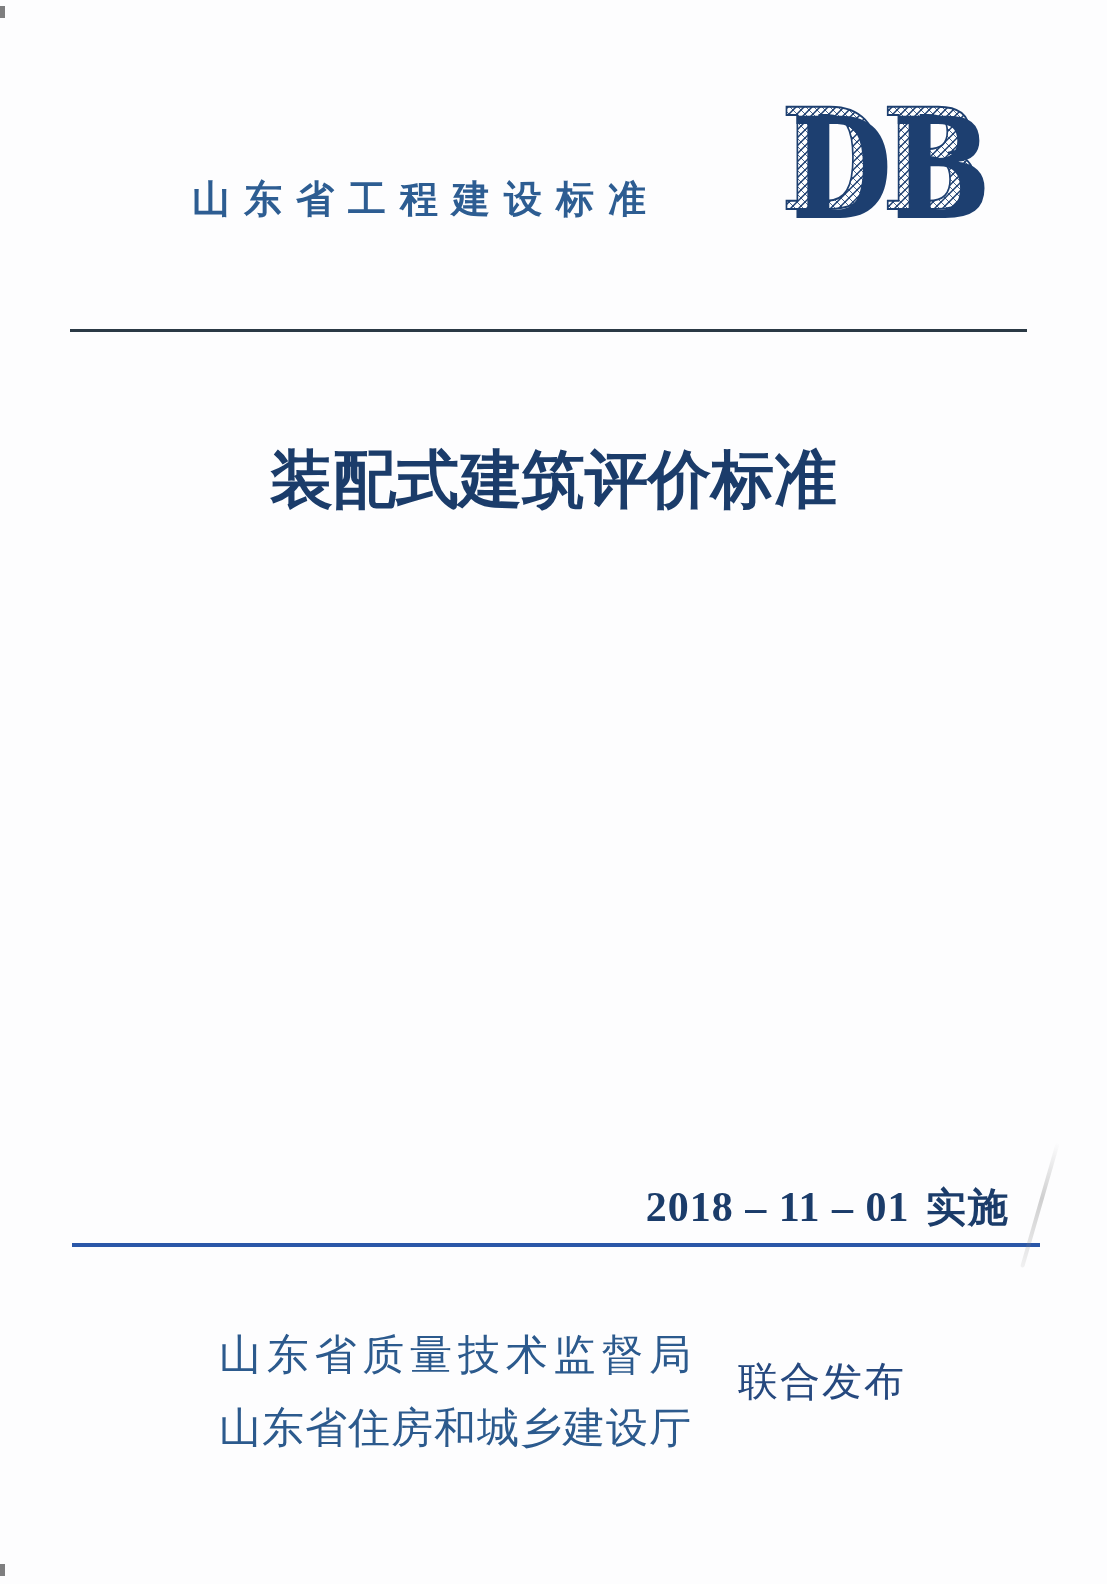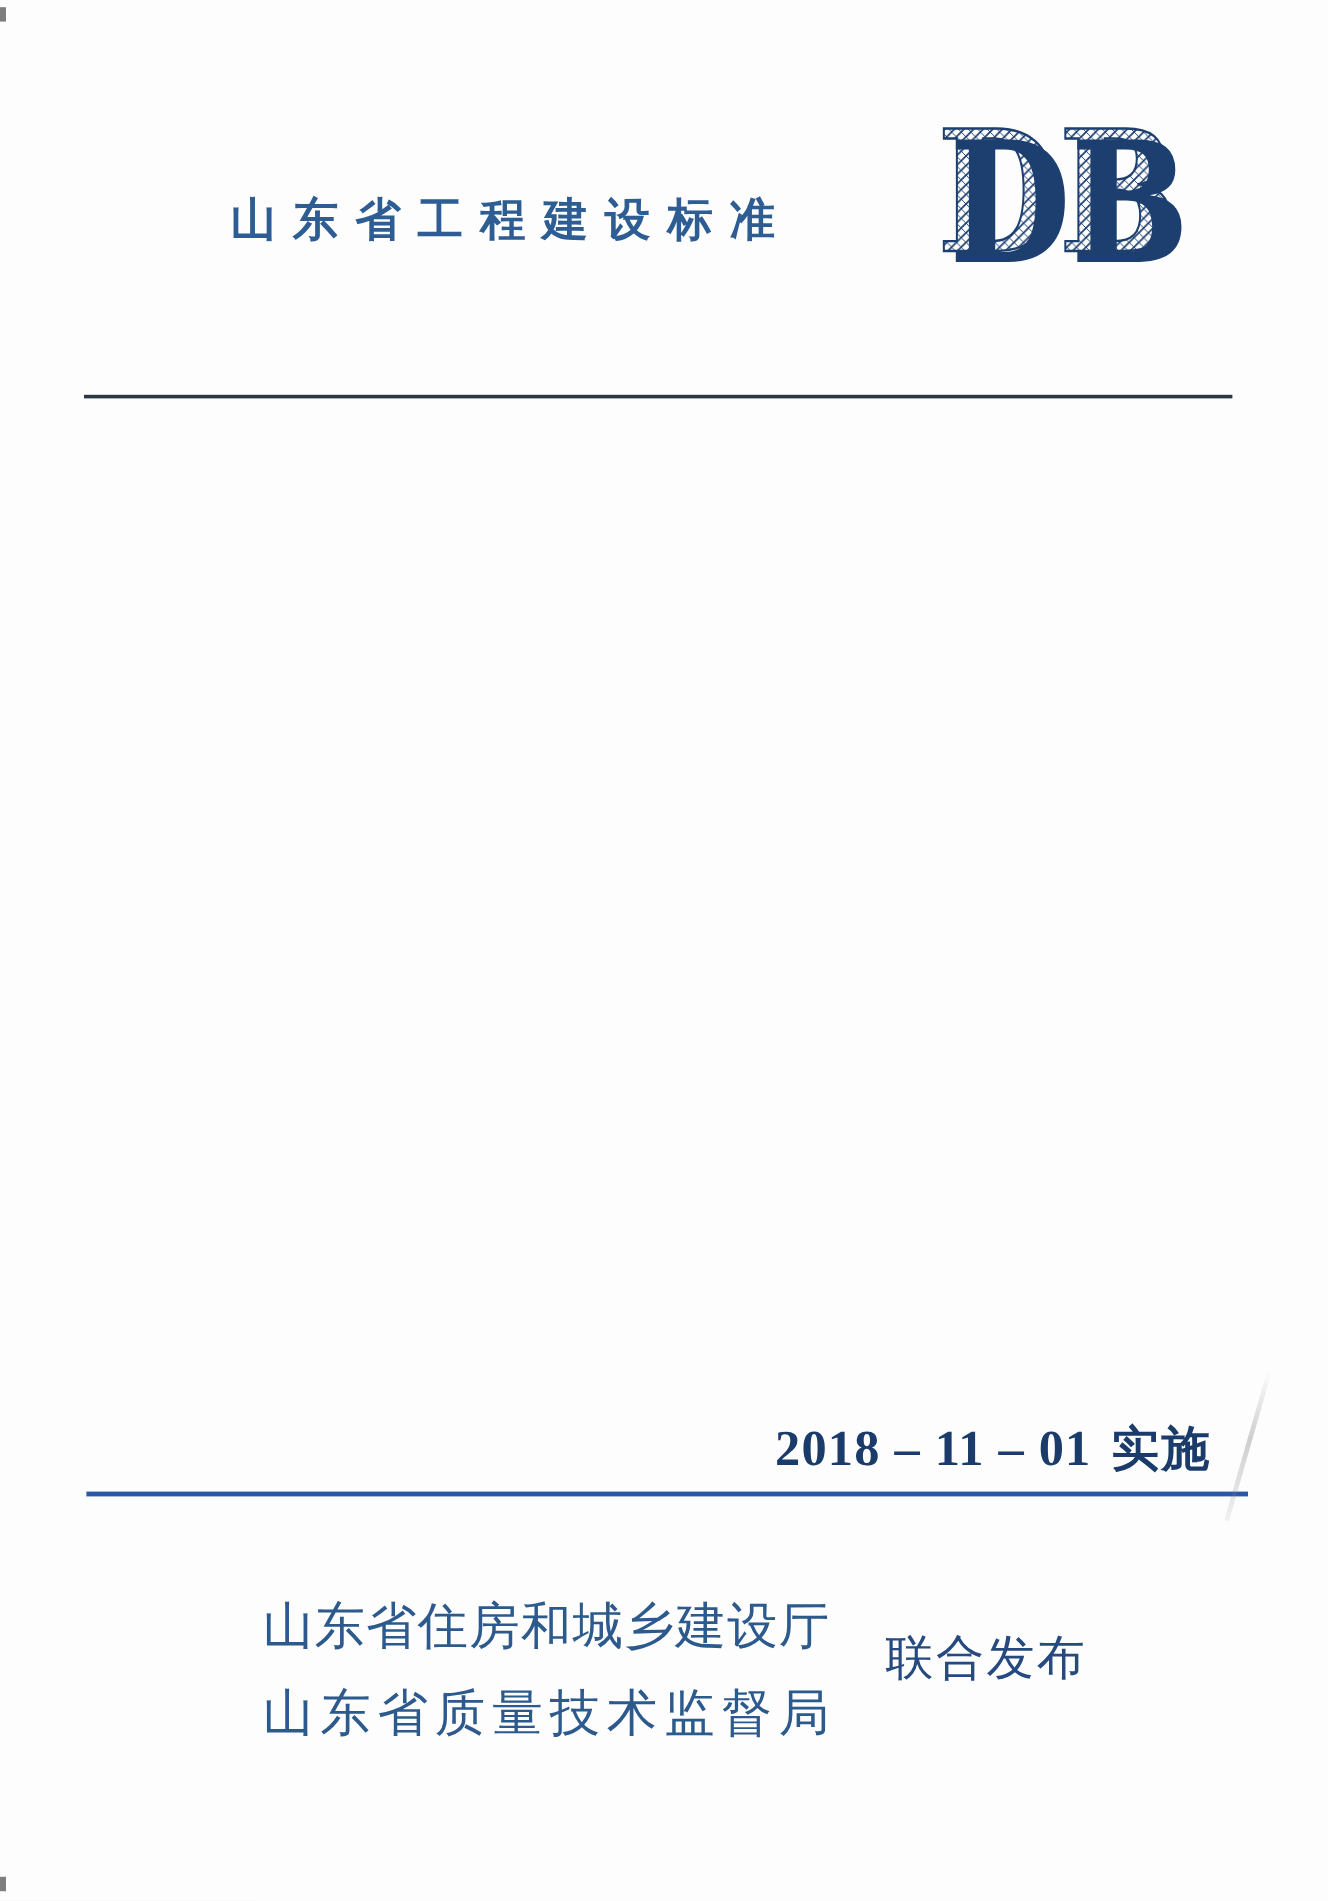--- a/index.html
+++ b/index.html
@@ -16,21 +16,21 @@
   .page{
     position:relative;
     width:1107px;height:1584px;
     margin:0 auto;
     background:var(--paper);
     overflow:hidden;
     font-family:"Liberation Sans","DejaVu Sans",sans-serif;
   }
   
   .series-title{
-    position:absolute;left:192px;top:158px;
+    position:absolute;left:192px;top:174px;
     font-size:38px;font-weight:600;
     letter-spacing:14px;
     color:var(--ink-steel);
     white-space:nowrap;
   }
   .logo{position:absolute;left:781px;top:98px;width:218px;height:140px;}
   .code{
     position:absolute;top:266px;
     font-family:"Liberation Serif","DejaVu Serif",serif;
     font-weight:bold;font-size:40px;
@@ -119,33 +119,34 @@
       </defs>
       <text x="0" y="111" textLength="200" lengthAdjust="spacingAndGlyphs" font-family="'DejaVu Serif','Liberation Serif',serif" font-weight="bold" font-size="140" fill="url(#dbhatch)" stroke="#1d3f70" stroke-width="2">DB</text>
       <text x="10" y="120" textLength="200" lengthAdjust="spacingAndGlyphs" font-family="'DejaVu Serif','Liberation Serif',serif" font-weight="bold" font-size="140" fill="#1d3f70">DB</text>
     </svg>
   </div>
 
 
 
   <div class="rule rule-top"></div>
 
+  <h1 class="title-zh">装配式建筑评价标准</h1>
 
 
 
   <div class="date date-right">
     <span class="num">2018 – 11 – 01</span>
     <span class="cjk">实施</span>
   </div>
 
   <div class="rule rule-bottom"></div>
 
   <div class="publishers">
+    <div class="publisher-line">山东省质量技术监督局</div>
     <div class="publisher-line">山东省住房和城乡建设厅</div>
-    <div class="publisher-line">山东省质量技术监督局</div>
   </div>
 
   <div class="joint">联合发布</div>
 
   <div class="crease"></div>
   <div class="edge-mark top"></div>
   <div class="edge-mark bottom"></div>
 
 </div>
 

